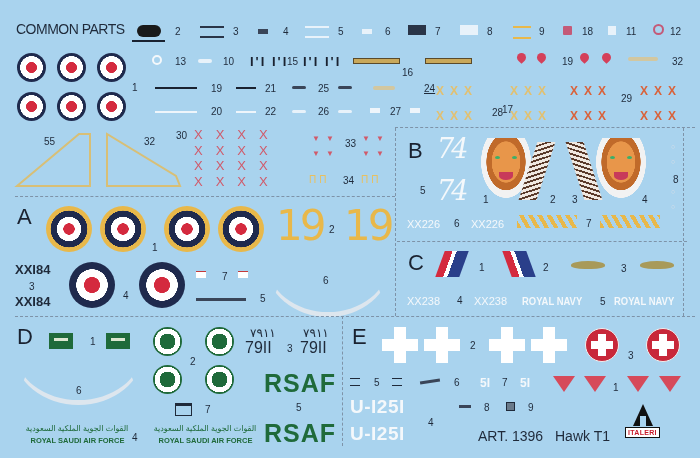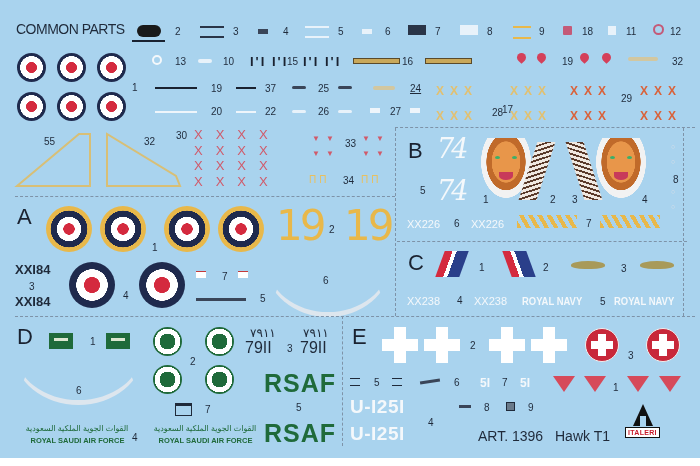--- a/index.html
+++ b/index.html
@@ -54,40 +54,40 @@
   <div class="num" style="left:670px;top:27px;">12</div>
 
   <div class="abs" style="left:152px;top:55px;width:6px;height:6px;border:2px solid #f4f8fb;border-radius:50%;"></div>
   <div class="num" style="left:175px;top:57px;">13</div>
   <div class="abs" style="left:198px;top:59px;width:14px;height:4px;background:#e8f2fa;border-radius:2px;"></div>
   <div class="num" style="left:223px;top:57px;">10</div>
   <div class="abs" style="left:250px;top:54px;font-size:13px;font-weight:bold;color:#1a2230;letter-spacing:2px;">I'I I'I</div>
   <div class="num" style="left:287px;top:57px;">15</div>
   <div class="abs" style="left:303px;top:54px;font-size:13px;font-weight:bold;color:#1a2230;letter-spacing:2px;">I'I I'I</div>
   <div class="abs" style="left:353px;top:58px;width:45px;height:4px;background:#c9a85a;border:1px solid #5a4a2a;"></div>
-  <div class="num" style="left:402px;top:57px;">16</div>
+  <div class="num" style="left:402px;top:68px;">16</div>
   <div class="abs" style="left:425px;top:58px;width:45px;height:4px;background:#c9a85a;border:1px solid #5a4a2a;"></div>
   <div class="num" style="left:502px;top:57px;margin-top:48px;">17</div>
   <div class="abs" style="left:517px;top:53px;width:9px;height:9px;background:#d4405a;border-radius:50% 50% 50% 0;transform:rotate(-45deg);"></div>
   <div class="abs" style="left:537px;top:53px;width:9px;height:9px;background:#d4405a;border-radius:50% 50% 50% 0;transform:rotate(-45deg);"></div>
   <div class="num" style="left:562px;top:57px;">19</div>
   <div class="abs" style="left:580px;top:53px;width:9px;height:9px;background:#d4405a;border-radius:50% 50% 50% 0;transform:rotate(-45deg);"></div>
   <div class="abs" style="left:602px;top:53px;width:9px;height:9px;background:#d4405a;border-radius:50% 50% 50% 0;transform:rotate(-45deg);"></div>
   <div class="abs" style="left:628px;top:57px;width:30px;height:4px;background:#d2c7a0;border-radius:3px;"></div>
   <div class="num" style="left:672px;top:57px;">32</div>
 
   <div class="abs" style="left:155px;top:87px;width:42px;height:2px;background:#1a2230;"></div>
   <div class="num" style="left:211px;top:84px;">19</div>
   <div class="abs" style="left:236px;top:87px;width:20px;height:2px;background:#1a2230;"></div>
-  <div class="num" style="left:265px;top:84px;">37</div>
+  <div class="num" style="left:265px;top:84px;">21</div>
   <div class="abs" style="left:292px;top:86px;width:14px;height:3px;background:#3a4558;border-radius:2px;"></div>
   <div class="num" style="left:318px;top:84px;">25</div>
   <div class="abs" style="left:338px;top:86px;width:14px;height:3px;background:#3a4558;border-radius:2px;"></div>
   <div class="abs" style="left:373px;top:86px;width:22px;height:4px;background:#d2c7a0;border-radius:3px;"></div>
-  <div class="num" style="left:410px;top:84px;text-decoration:underline;">24</div>
+  <div class="num" style="left:424px;top:84px;text-decoration:underline;">24</div>
 
   <div class="abs" style="left:155px;top:111px;width:42px;height:2px;background:#eef5fb;"></div>
   <div class="num" style="left:211px;top:107px;">20</div>
   <div class="abs" style="left:236px;top:111px;width:20px;height:2px;background:#eef5fb;"></div>
   <div class="num" style="left:265px;top:107px;">22</div>
   <div class="abs" style="left:292px;top:110px;width:14px;height:3px;background:#e8f2fa;border-radius:2px;"></div>
   <div class="num" style="left:318px;top:107px;">26</div>
   <div class="abs" style="left:338px;top:110px;width:14px;height:3px;background:#e8f2fa;border-radius:2px;"></div>
   <div class="abs" style="left:370px;top:108px;width:10px;height:5px;background:#eef5fb;"></div>
   <div class="num" style="left:390px;top:107px;">27</div>

